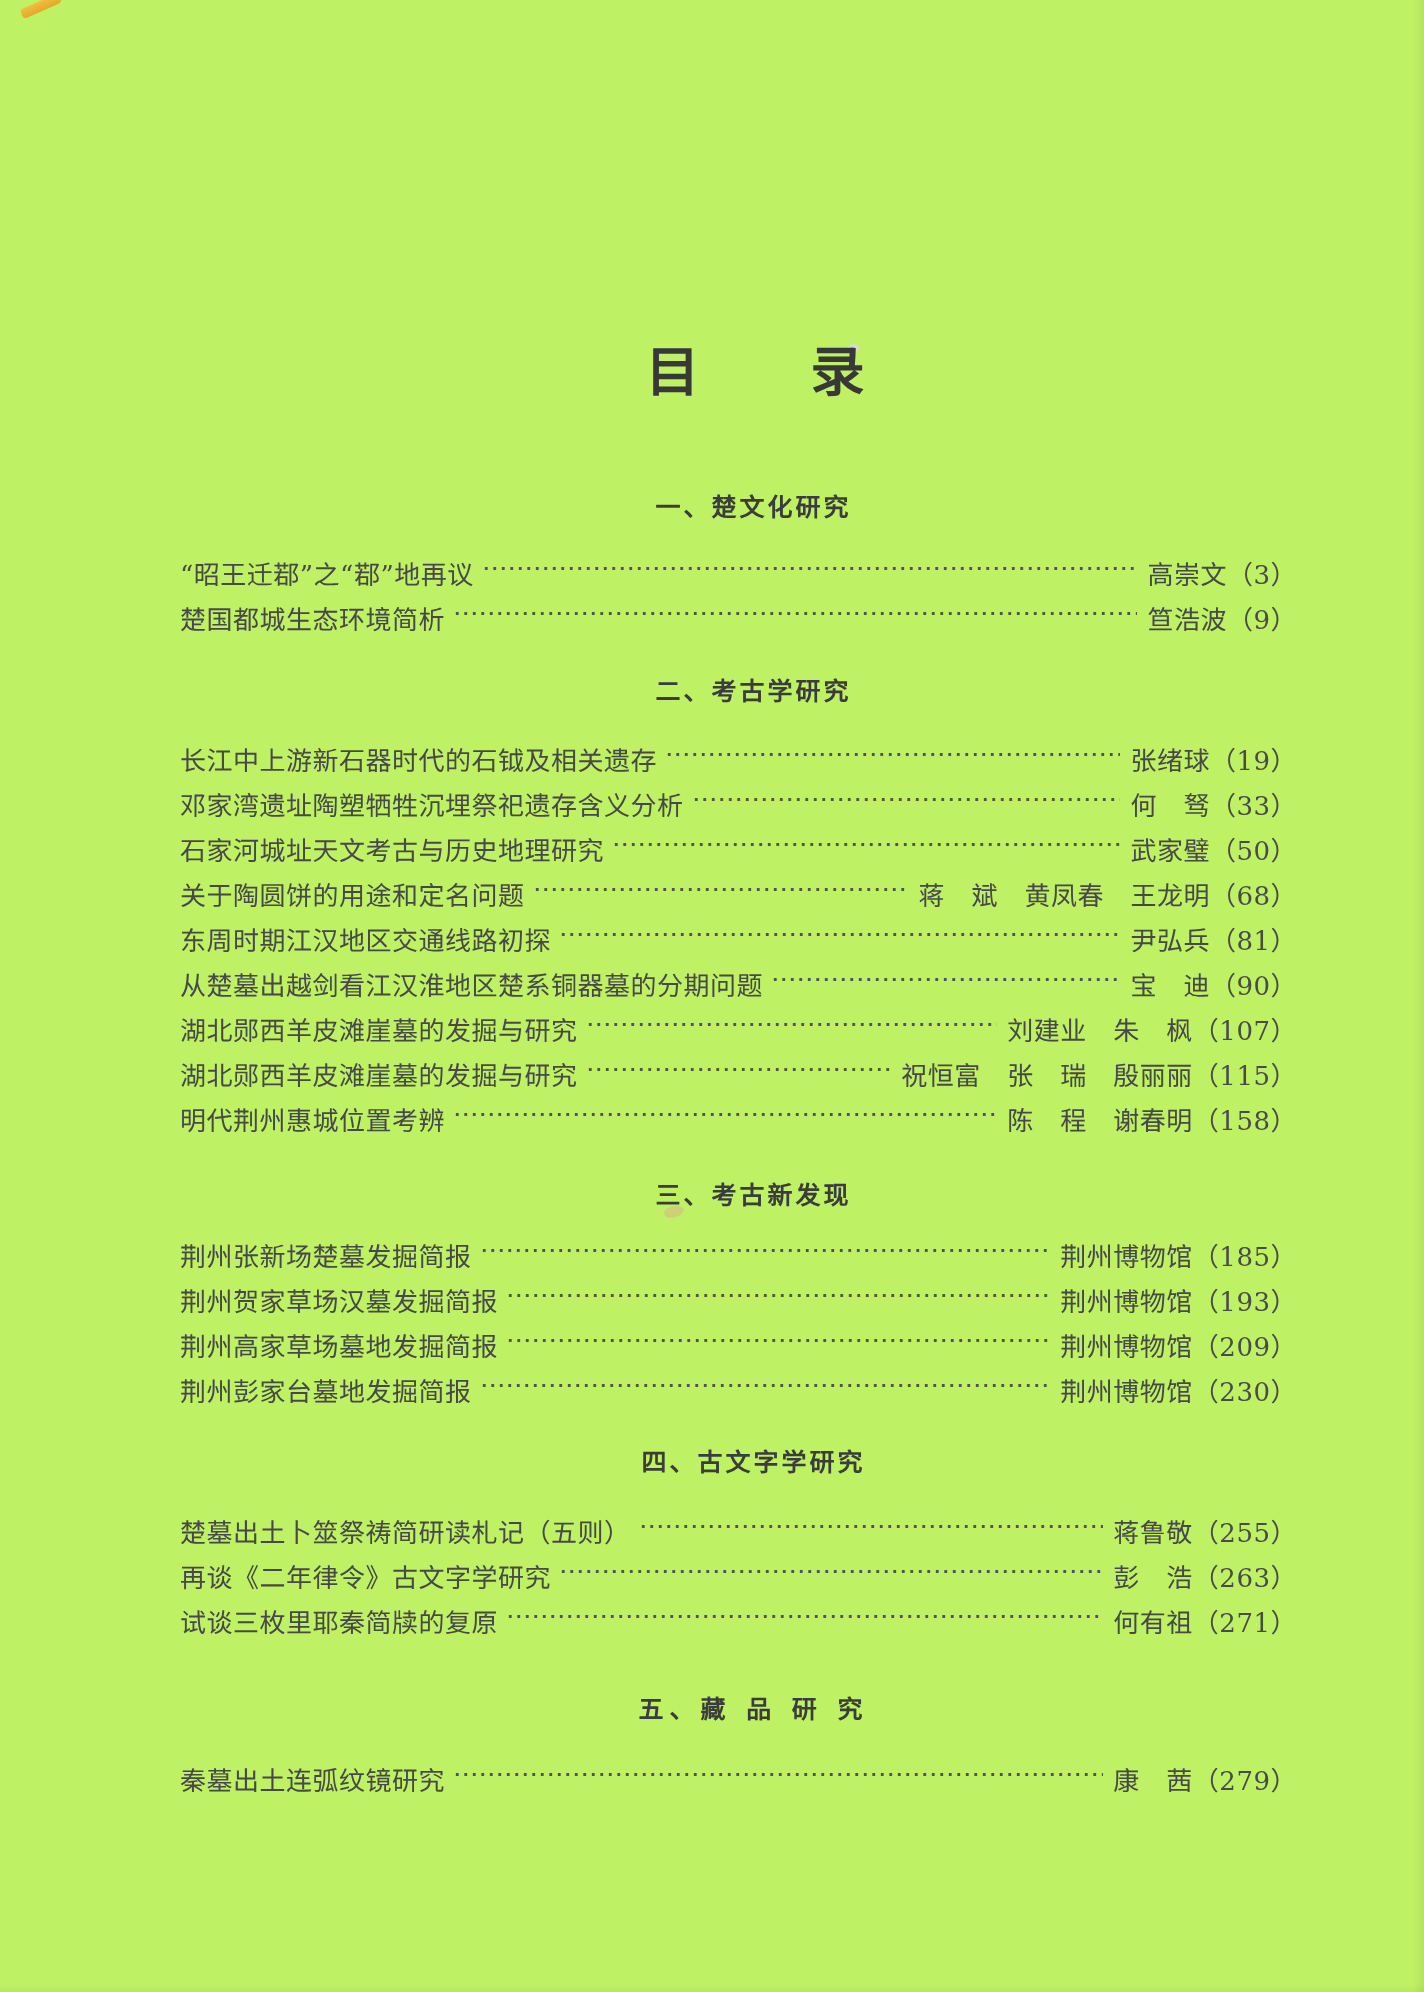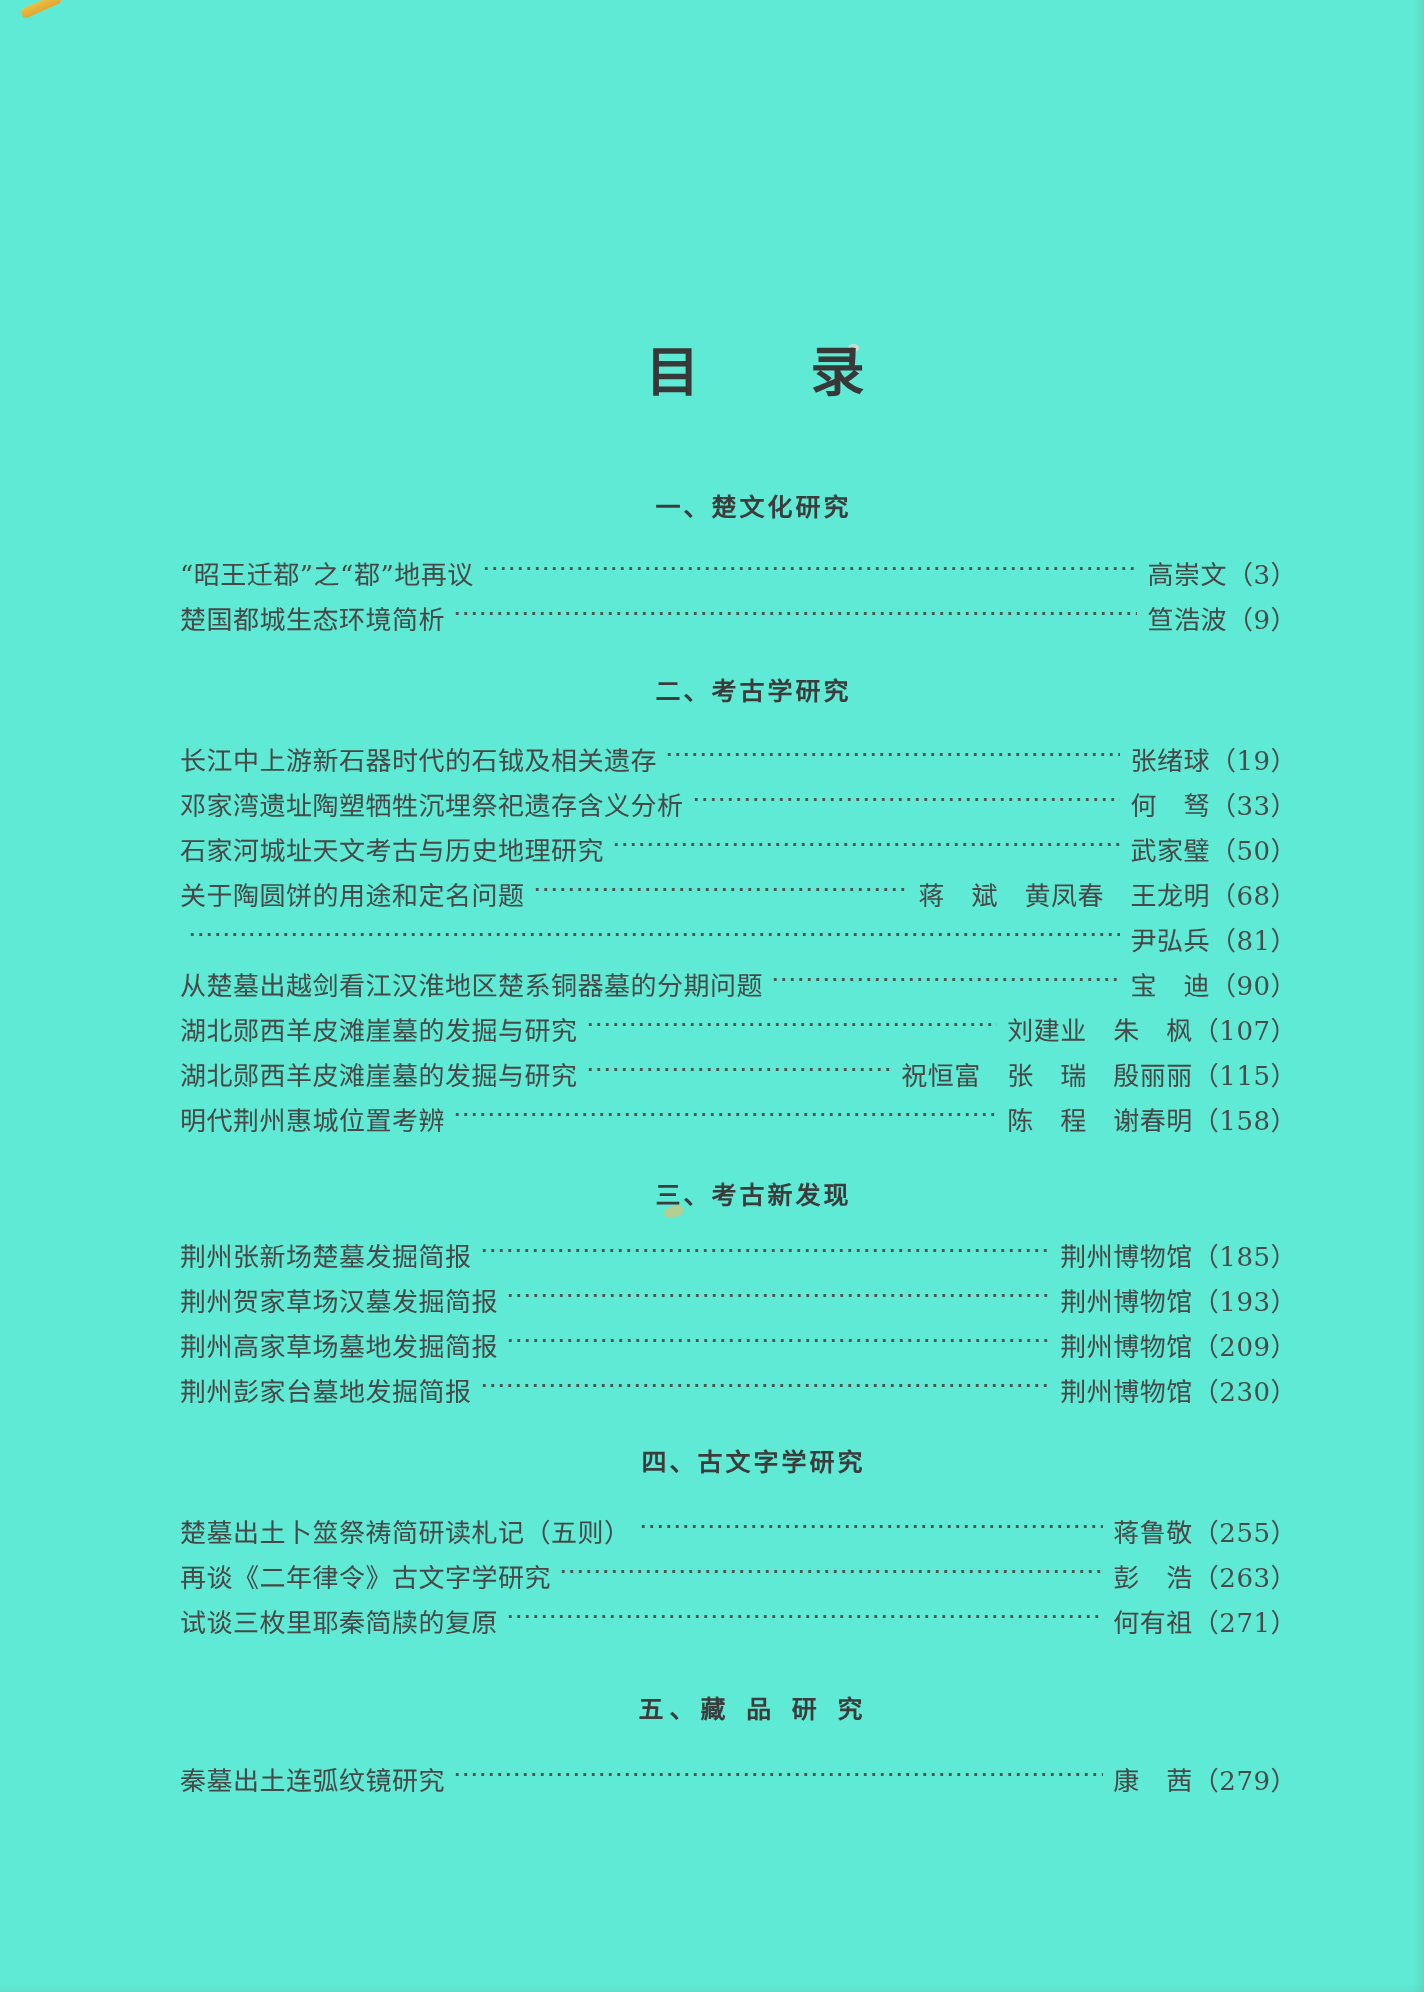--- a/index.html
+++ b/index.html
@@ -5,21 +5,21 @@
   html, body {
     margin: 0;
     padding: 0;
     background: #e8e6e1;
   }
   .page {
     position: relative;
     width: 1424px;
     height: 1992px;
     margin: 0 auto;
-    background: #5eead4;
+    background: #bef264;
     overflow: hidden;
     font-family: "DejaVu Serif", "Liberation Serif", serif;
     color: #474747;
   }
   
   .page::after {
     content: "";
     position: absolute;
     top: 0; right: 0;
     width: 10px; height: 100%;
@@ -185,20 +185,21 @@
   </div>
 
   <div class="entry-row">
     <span class="entry-title">关于陶圆饼的用途和定名问题</span>
     <span class="leader"></span>
     <span class="entry-authors">蒋　斌　黄凤春　王龙明</span>
     <span class="entry-page">（68）</span>
   </div>
 
   <div class="entry-row">
+    <span class="entry-title">东周时期江汉地区交通线路初探</span>
     <span class="leader"></span>
     <span class="entry-authors">尹弘兵</span>
     <span class="entry-page">（81）</span>
   </div>
 
   <div class="entry-row">
     <span class="entry-title">从楚墓出越剑看江汉淮地区楚系铜器墓的分期问题</span>
     <span class="leader"></span>
     <span class="entry-authors">宝　迪</span>
     <span class="entry-page">（90）</span>

